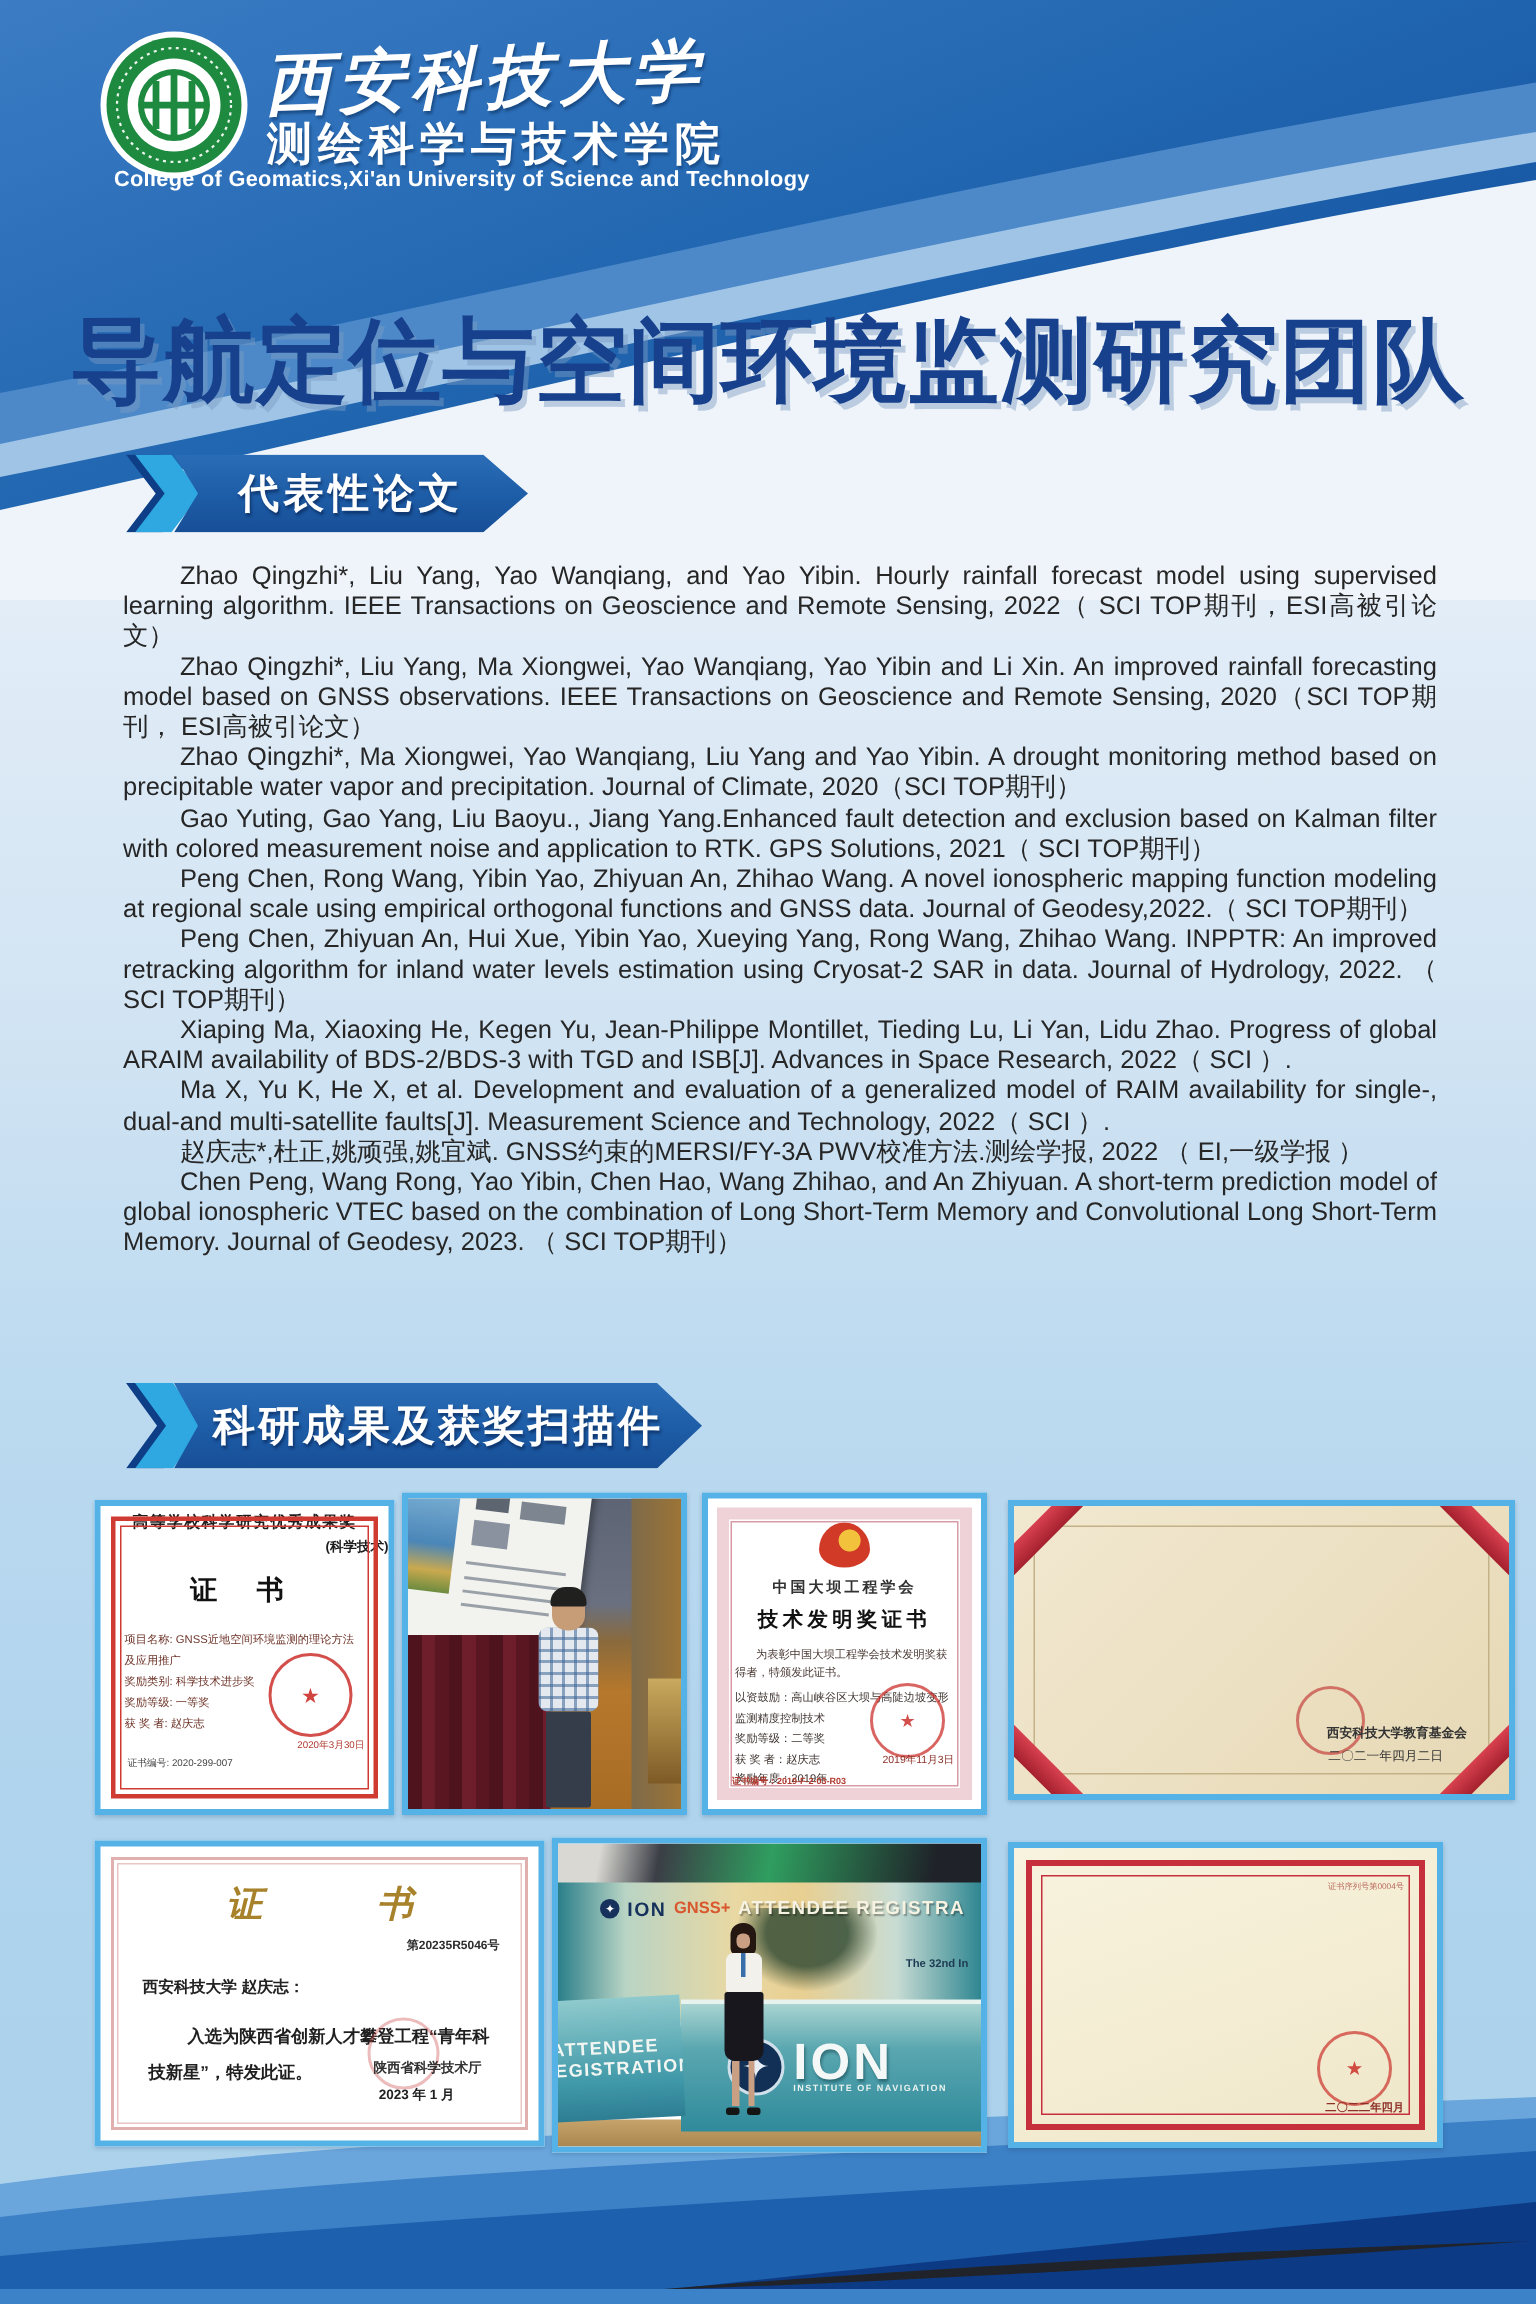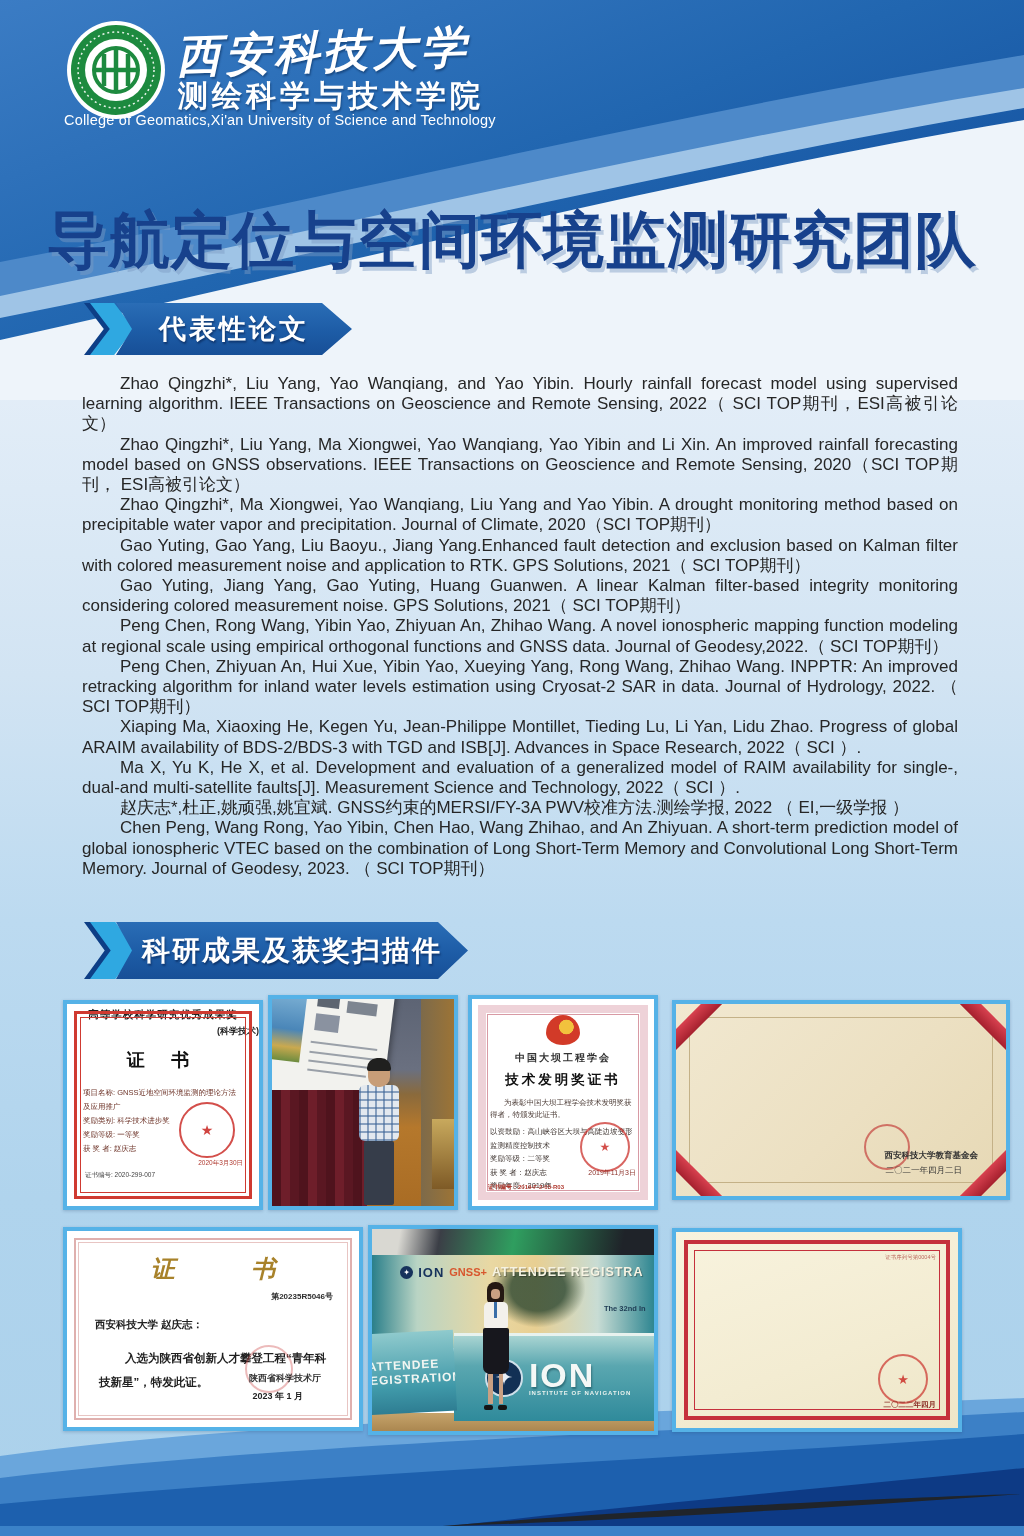--- a/index.html
+++ b/index.html
@@ -8,21 +8,21 @@
     background:linear-gradient(180deg,#eef4fa 0%,#e4eef8 24%,#d2e4f3 44%,#bcdaf0 60%,#b0d4ed 78%,#abd1eb 100%);}
   svg.hdr{position:absolute;top:0;left:0;z-index:1;display:block;}
   svg.ftr{position:absolute;bottom:0;left:0;z-index:1;display:block;}
   .hdr-content{position:absolute;top:0;left:0;width:1024px;height:160px;z-index:3;}
   .logo{position:absolute;left:66px;top:20px;width:100px;height:100px;}
   .uni-cn{position:absolute;left:176px;top:22px;color:#fff;font-size:45px;font-weight:bold;
     font-family:"DejaVu Serif","Liberation Serif",serif;font-style:italic;transform:rotate(-2deg);
     text-shadow:1px 2px 2px rgba(0,30,70,.45);letter-spacing:4px;}
   .col-cn{position:absolute;left:178px;top:76px;color:#fff;font-size:30px;font-weight:bold;letter-spacing:4px;
     text-shadow:1px 2px 2px rgba(0,30,70,.4);}
-  .col-en{position:absolute;left:64px;top:112px;color:#fff;font-size:14.5px;font-weight:normal;letter-spacing:.2px;}
+  .col-en{position:absolute;left:76px;top:112px;color:#fff;font-size:14.5px;font-weight:bold;letter-spacing:.2px;}
   .main-title{position:absolute;left:0;width:1024px;top:200px;z-index:3;text-align:center;
     font-size:61px;font-weight:900;color:#17418c;letter-spacing:1px;
     text-shadow:3px 4px 0 rgba(125,155,195,.45);}
   .chev{position:absolute;z-index:3;clip-path:polygon(0 0,55% 0,100% 50%,55% 100%,0 100%,45% 50%);}
   .chev.dark{background:#0d3e86;}
   .chev.lite{background:#2fa8e1;}
   .banner{position:absolute;z-index:3;display:flex;align-items:center;justify-content:center;
     background:linear-gradient(180deg,#2a6db6 0%,#1d5ca6 55%,#174f97 100%);color:#fff;font-weight:bold;
     clip-path:polygon(0 0,calc(100% - 30px) 0,100% 50%,calc(100% - 30px) 100%,0 100%,16px 50%);
     text-shadow:1px 2px 2px rgba(0,20,60,.5);}
@@ -200,21 +200,20 @@
 
   <span class="chev dark" style="left:84px;top:303px;width:44px;height:52px;"></span>
   <span class="chev lite" style="left:90px;top:303px;width:44px;height:52px;"></span>
   <div class="banner banner1">代表性论文</div>
 
   <div class="papers">
     <p>Zhao Qingzhi*, Liu Yang, Yao Wanqiang, and Yao Yibin.   Hourly rainfall forecast model using supervised learning algorithm. IEEE Transactions on Geoscience and Remote Sensing,  2022（ SCI TOP期刊，ESI高被引论文）</p>
     <p>Zhao Qingzhi*, Liu Yang, Ma Xiongwei, Yao Wanqiang, Yao Yibin and Li  Xin. An improved rainfall forecasting model based on GNSS observations. IEEE Transactions on Geoscience and Remote Sensing, 2020（SCI TOP期刊， ESI高被引论文）</p>
     <p>Zhao Qingzhi*, Ma Xiongwei, Yao Wanqiang, Liu Yang and Yao Yibin. A drought monitoring method based on precipitable water vapor and precipitation. Journal of Climate, 2020（SCI TOP期刊）</p>
     <p>Gao Yuting, Gao Yang, Liu Baoyu., Jiang Yang.Enhanced fault detection and exclusion based on Kalman filter with colored measurement noise and application to RTK. GPS Solutions, 2021（ SCI TOP期刊）</p>
-    <p>Gao Yuting, Jiang Yang, Gao Yuting, Huang Guanwen. A linear Kalman filter-based integrity monitoring considering colored measurement noise. GPS Solutions, 2021（ SCI TOP期刊）</p>
     <p>Peng Chen, Rong Wang, Yibin Yao, Zhiyuan An, Zhihao Wang. A novel ionospheric mapping function modeling at regional scale using empirical orthogonal functions and GNSS data. Journal of Geodesy,2022.（ SCI TOP期刊）</p>
     <p>Peng Chen, Zhiyuan An, Hui Xue, Yibin Yao, Xueying Yang, Rong Wang, Zhihao Wang. INPPTR: An improved retracking algorithm for inland water levels estimation using Cryosat-2 SAR in data. Journal of Hydrology, 2022. （ SCI TOP期刊）</p>
     <p>Xiaping Ma, Xiaoxing He, Kegen Yu, Jean-Philippe Montillet, Tieding Lu, Li Yan, Lidu Zhao. Progress of global ARAIM availability of BDS-2/BDS-3 with TGD and ISB[J]. Advances in Space Research, 2022（ SCI ）.</p>
     <p>Ma X, Yu K, He X, et al. Development and evaluation of a generalized model of RAIM availability for single-, dual-and multi-satellite faults[J]. Measurement Science and Technology, 2022（ SCI ）.</p>
     <p>赵庆志*,杜正,姚顽强,姚宜斌. GNSS约束的MERSI/FY-3A PWV校准方法.测绘学报, 2022 （ EI,一级学报 ）</p>
     <p>Chen Peng, Wang Rong, Yao Yibin, Chen Hao, Wang Zhihao, and An Zhiyuan. A short-term prediction model of global ionospheric VTEC based on the combination of Long Short-Term Memory and Convolutional Long Short-Term Memory. Journal of Geodesy, 2023. （ SCI TOP期刊）</p>
   </div>
 
   <span class="chev dark" style="left:84px;top:922px;width:46px;height:57px;"></span>
   <span class="chev lite" style="left:90px;top:922px;width:46px;height:57px;"></span>

